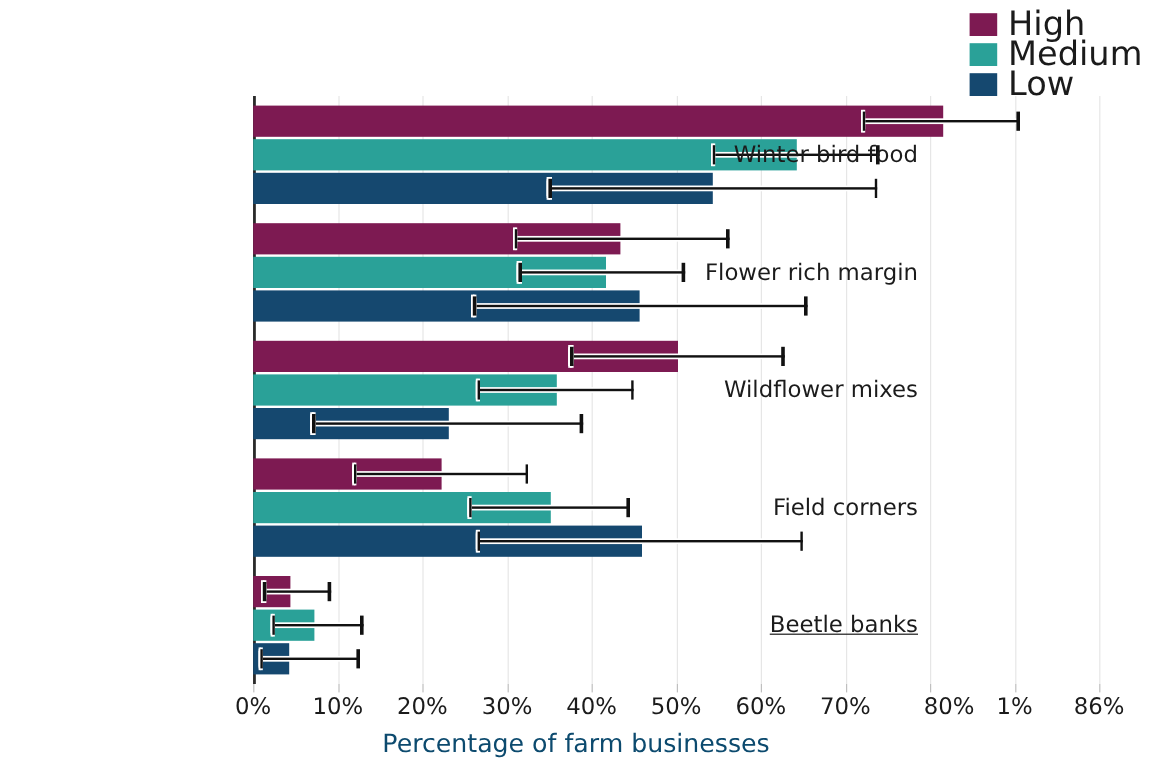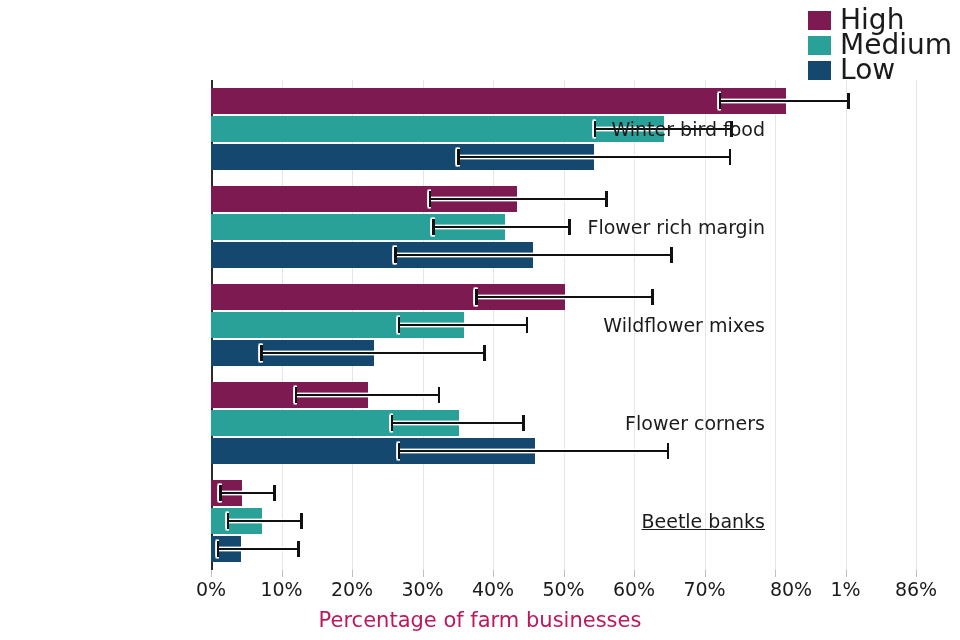--- a/index.html
+++ b/index.html
@@ -152,21 +152,21 @@
     height: 7px;
     background: #bfbfbf;
   }
   #xaxis-title {
     position: absolute;
     top: 608px;
     left: 0;
     width: 960px;
     text-align: center;
     font-size: 21px;
-    color: #be185d;
+    color: #0c4a6e;
   }
 </style>
 </head>
 <body>
 
 <div id="chart-root">
 
   <div id="legend">
       <div class="legend-item">
         <span class="legend-swatch" style="background: rgb(125, 26, 82);"></span>
@@ -325,21 +325,21 @@
             <div class="err-cap right"></div>
           </div>
         </div>
       </div>
     </div>
 
   <div id="ytick-labels">
       <div class="ytick-label" style="top: 129px; margin-left: 40px;">Winter bird food</div>
       <div class="ytick-label" style="top: 227px;">Flower rich margin</div>
       <div class="ytick-label" style="top: 325px;">Wildflower mixes</div>
-      <div class="ytick-label" style="top: 423px;">Flower corners</div>
+      <div class="ytick-label" style="top: 423px;">Field corners</div>
       <div class="ytick-label" style="top: 521px; text-decoration: underline;">Beetle banks</div>
     </div>
 
   <div id="xtick-labels">
       <div class="xtick-mark" style="left: 211px;"></div>
       <div class="xtick-label" style="left: 211px;">0%</div>
       <div class="xtick-mark" style="left: 281.5px;"></div>
       <div class="xtick-label" style="left: 281.5px;">10%</div>
       <div class="xtick-mark" style="left: 352px;"></div>
       <div class="xtick-label" style="left: 352px;">20%</div>

